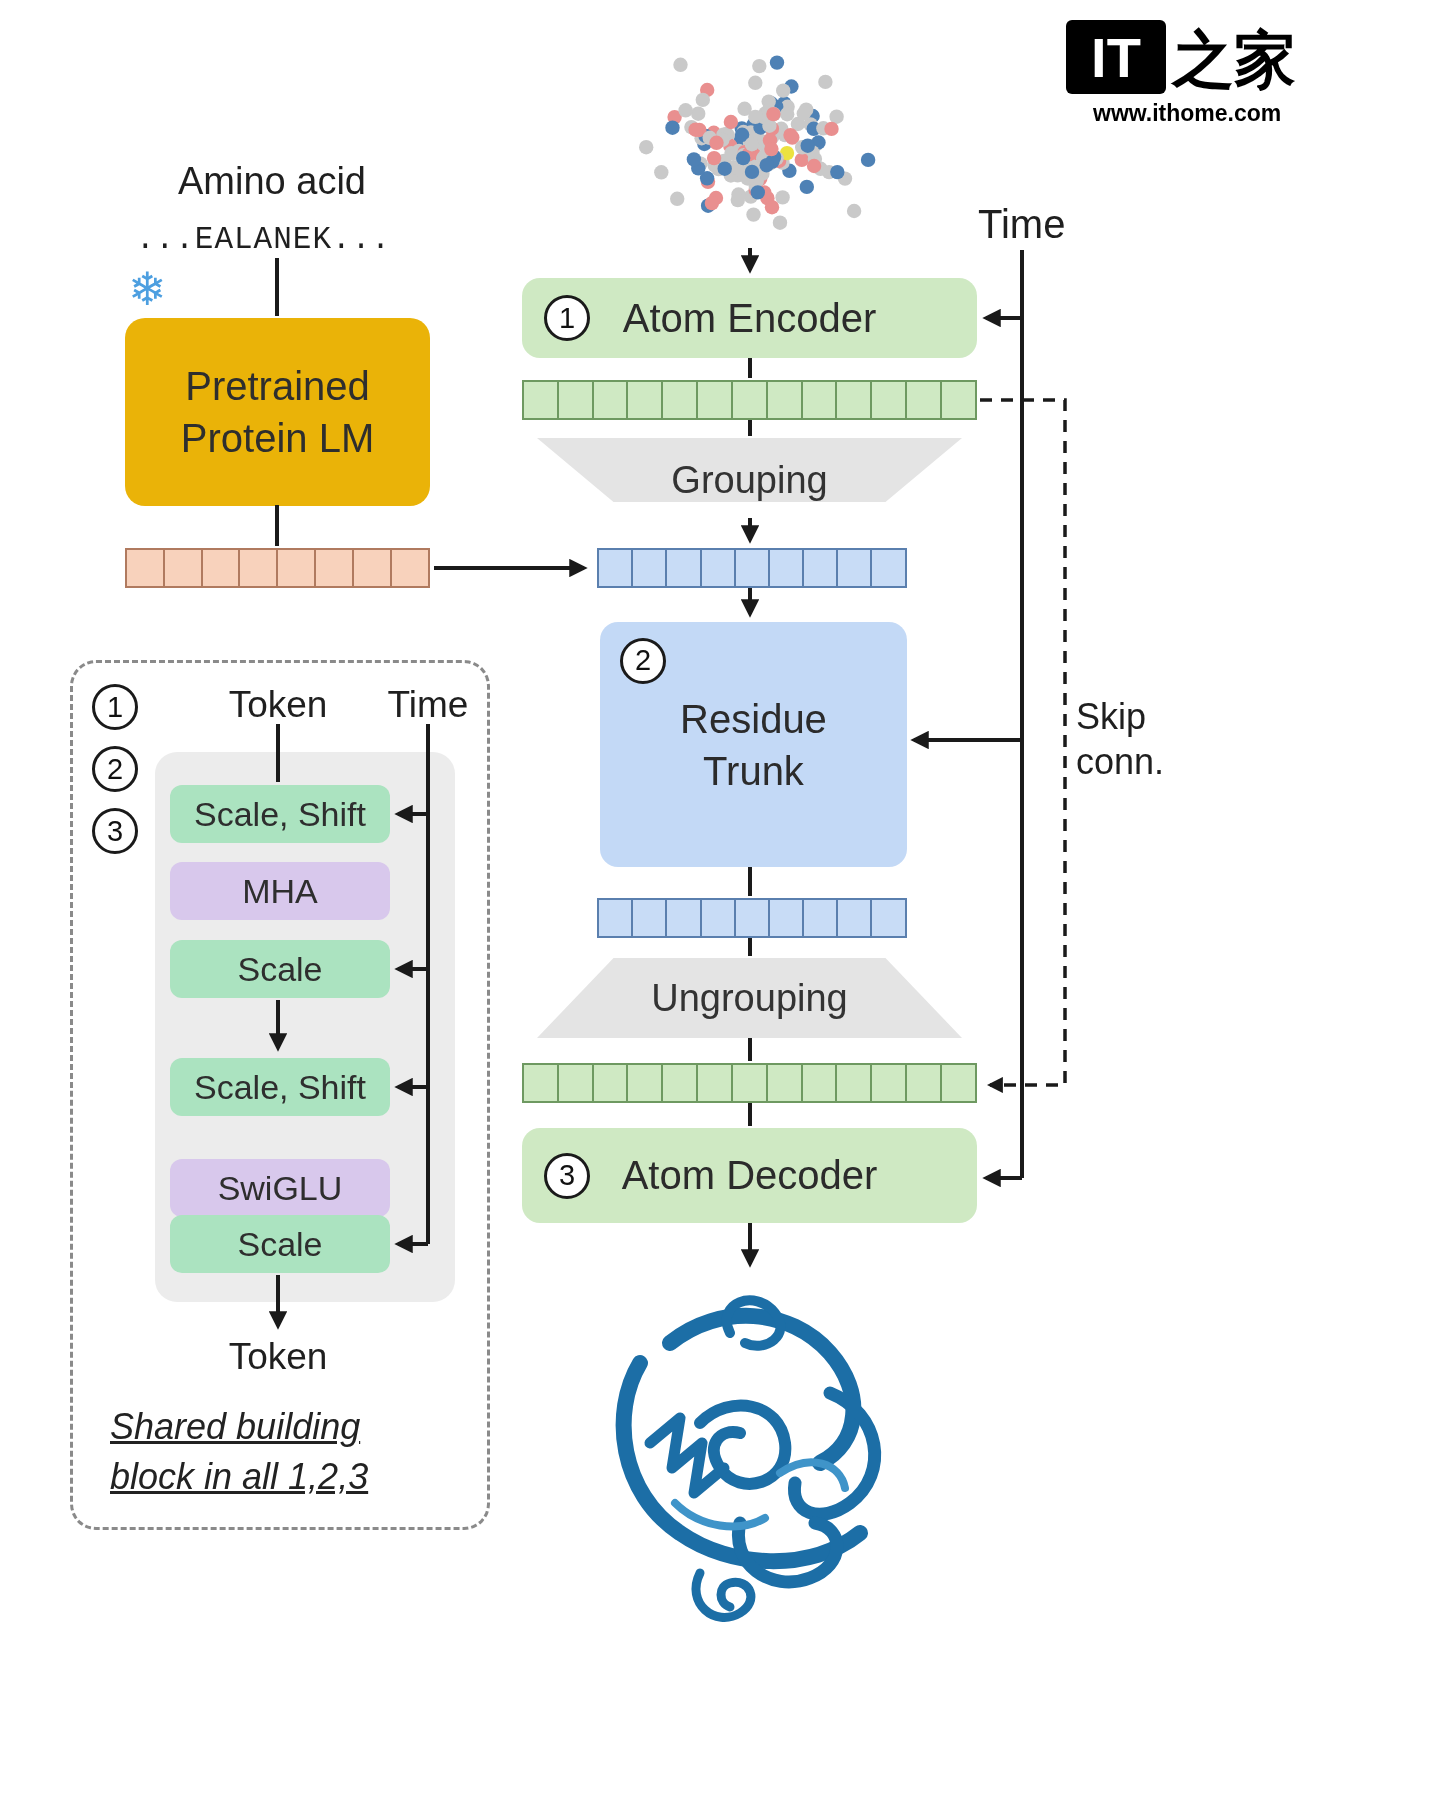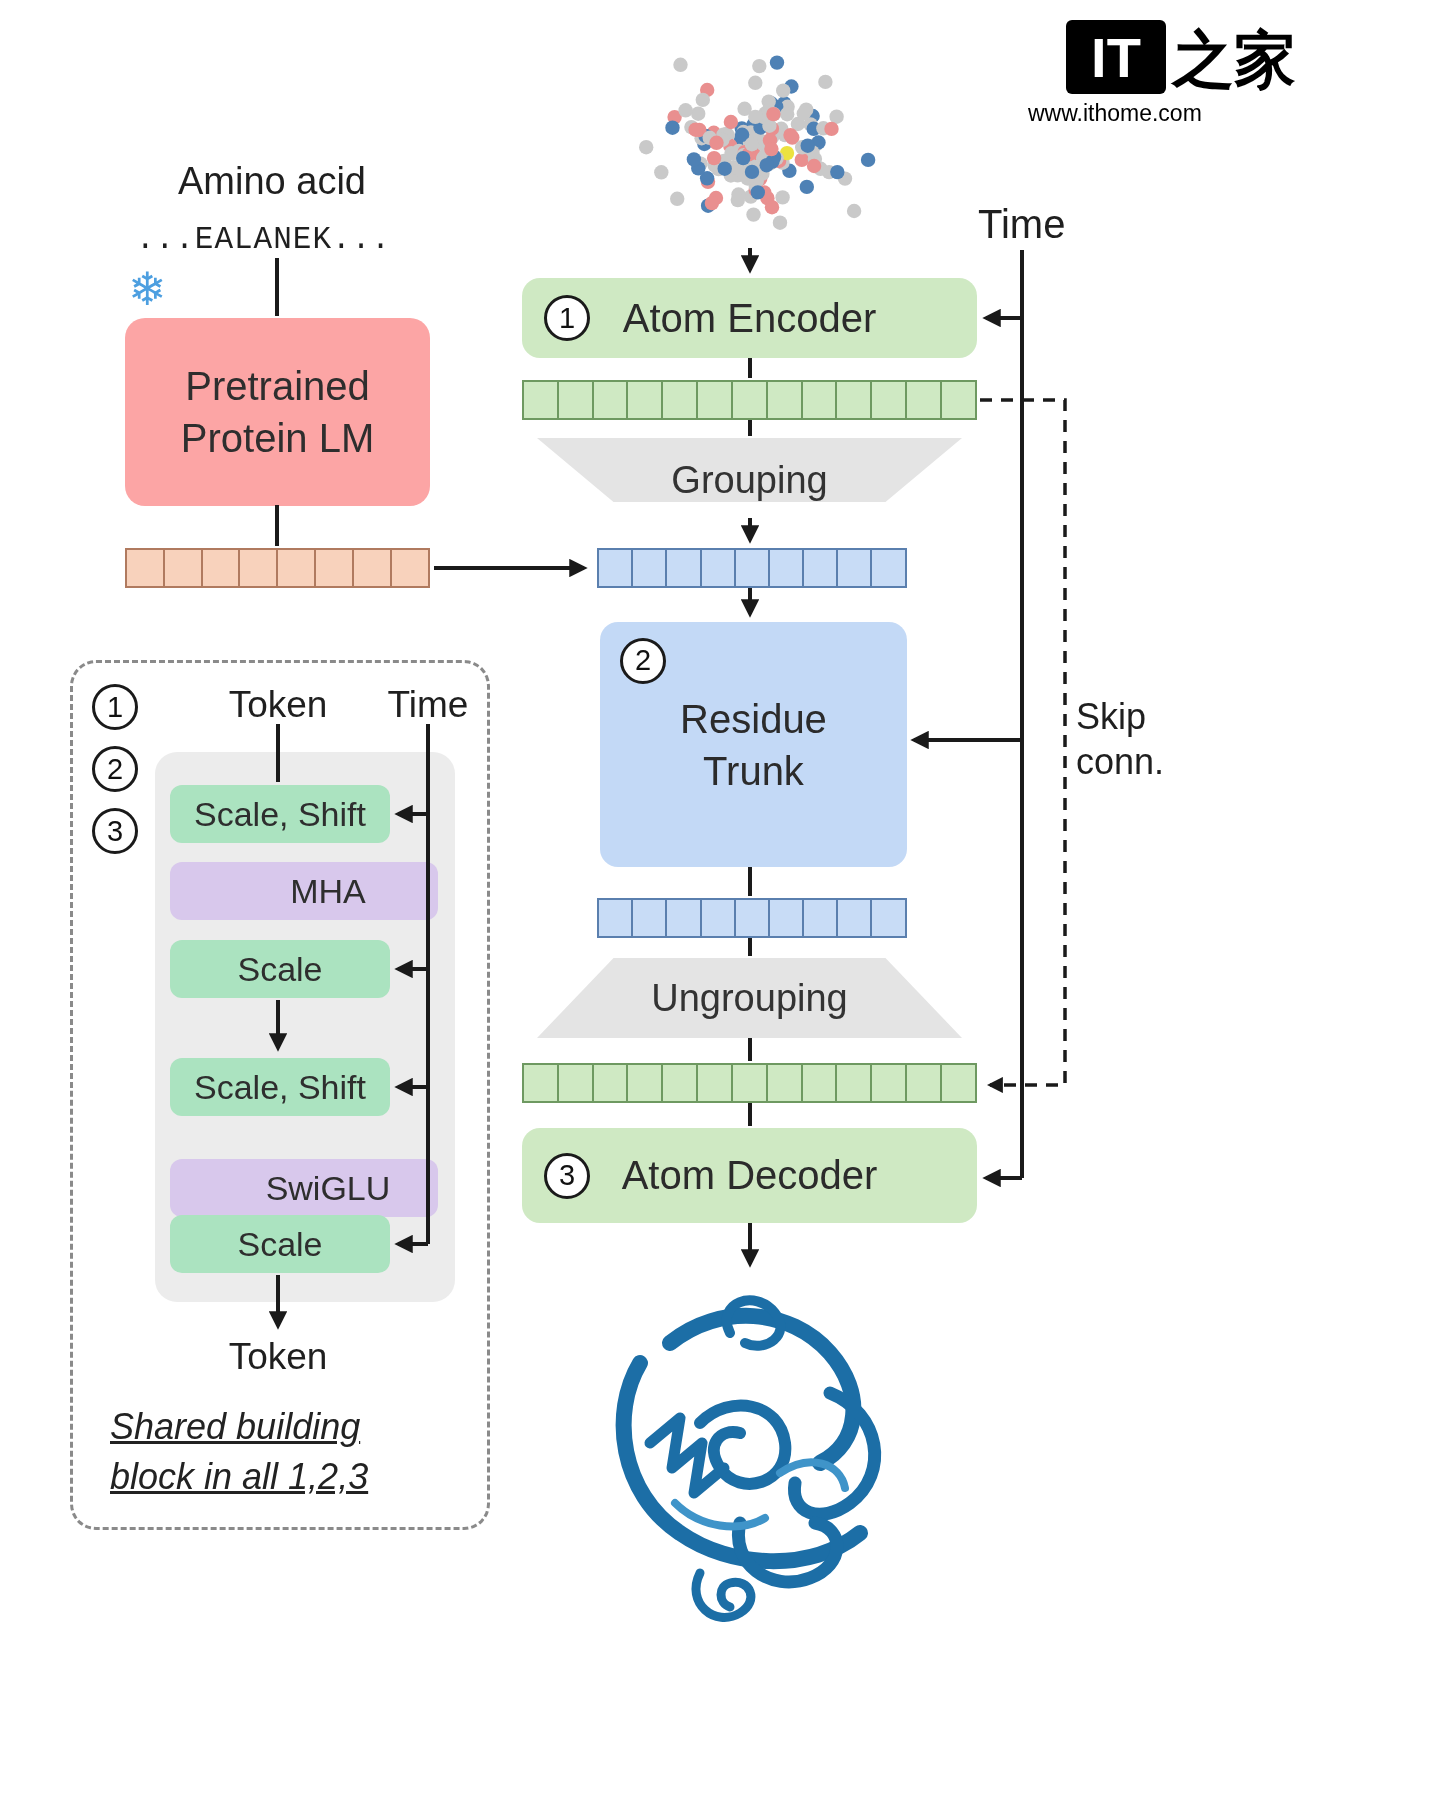--- a/index.html
+++ b/index.html
@@ -6,27 +6,27 @@
   #page{position:relative;width:1435px;height:1797px;background:#ffffff;overflow:hidden;
         font-family:"Liberation Sans",sans-serif;color:#1f1f1f;}
 
   .abs{position:absolute;}
 
   
   #logo-box{left:1066px;top:20px;width:100px;height:74px;background:#000;color:#fff;
             display:flex;align-items:center;justify-content:center;
             font-size:56px;font-weight:bold;border-radius:6px;}
   #logo-cn{left:1172px;top:18px;font-family:"DejaVu Serif",serif;font-size:62px;font-weight:bold;color:#000;}
-  #logo-url{left:1028px;top:100px;font-size:23px;font-weight:normal;color:#000;text-align:right;}
+  #logo-url{left:1093px;top:100px;font-size:23px;font-weight:bold;color:#000;text-align:right;}
 
   
   #amino-label{left:178px;top:160px;font-size:38px;}
   #sequence{left:136px;top:222px;font-family:Liberation Mono, monospace;font-size:31px;letter-spacing:1px;}
   #snowflake{left:128px;top:262px;font-size:46px;color:#4d9fe0;}
-  #lm-box{left:125px;top:318px;width:305px;height:188px;background:#fca5a5;border-radius:20px;
+  #lm-box{left:125px;top:318px;width:305px;height:188px;background:#eab308;border-radius:20px;
           display:flex;flex-direction:column;align-items:center;justify-content:center;
           font-size:40px;line-height:1.3;color:#2e2e2e;}
 
   
   .trow{display:flex;}
   .trow .cell{flex:1;border-style:solid;border-width:2.5px;margin-left:-2.5px;}
   .trow .cell:first-child{margin-left:0;}
   .peach .cell{background:#f8d2bc;border-color:#b07a5f;}
   .greenr .cell{background:#cfe9c3;border-color:#6e9961;}
   .bluer .cell{background:#c8dcf6;border-color:#5a7fae;}
@@ -57,21 +57,21 @@
 
   #time-label{left:978px;top:202px;font-size:40px;}
   #skip-label{left:1076px;top:694px;font-size:36px;line-height:1.25;}
 
   
   #panel{left:70px;top:660px;width:420px;height:870px;border:3.5px dashed #8a8a8a;border-radius:26px;box-sizing:border-box;}
   #panel-gray{left:155px;top:752px;width:300px;height:550px;background:#ececec;border-radius:22px;}
   .pblock{left:170px;width:220px;height:58px;border-radius:12px;display:flex;align-items:center;
           justify-content:center;font-size:34px;color:#2e2e2e;}
   .pblock.g{background:#abe3c0;}
-  .pblock.p{background:#d8c8ec;padding-left:48px;}
+  .pblock.p{background:#d8c8ec;}
   #pb0{top:785px;} #pb1{top:862px;} #pb2{top:940px;}
   #pb3{top:1058px;} #pb4{top:1135px;margin-top:24px;} #pb5{top:1215px;}
   #panel-num-1{left:92px;top:684px;} #panel-num-2{left:92px;top:746px;} #panel-num-3{left:92px;top:808px;}
   #panel-token-top{left:223px;top:684px;width:110px;text-align:center;font-size:37px;}
   #panel-time{left:378px;top:684px;width:100px;text-align:center;font-size:37px;}
   #panel-token-bottom{left:223px;top:1336px;width:110px;text-align:center;font-size:37px;}
   #panel-caption{left:110px;top:1402px;width:340px;font-style:italic;
                  font-size:36px;line-height:1.4;color:#222;text-decoration:underline;}
 
   

